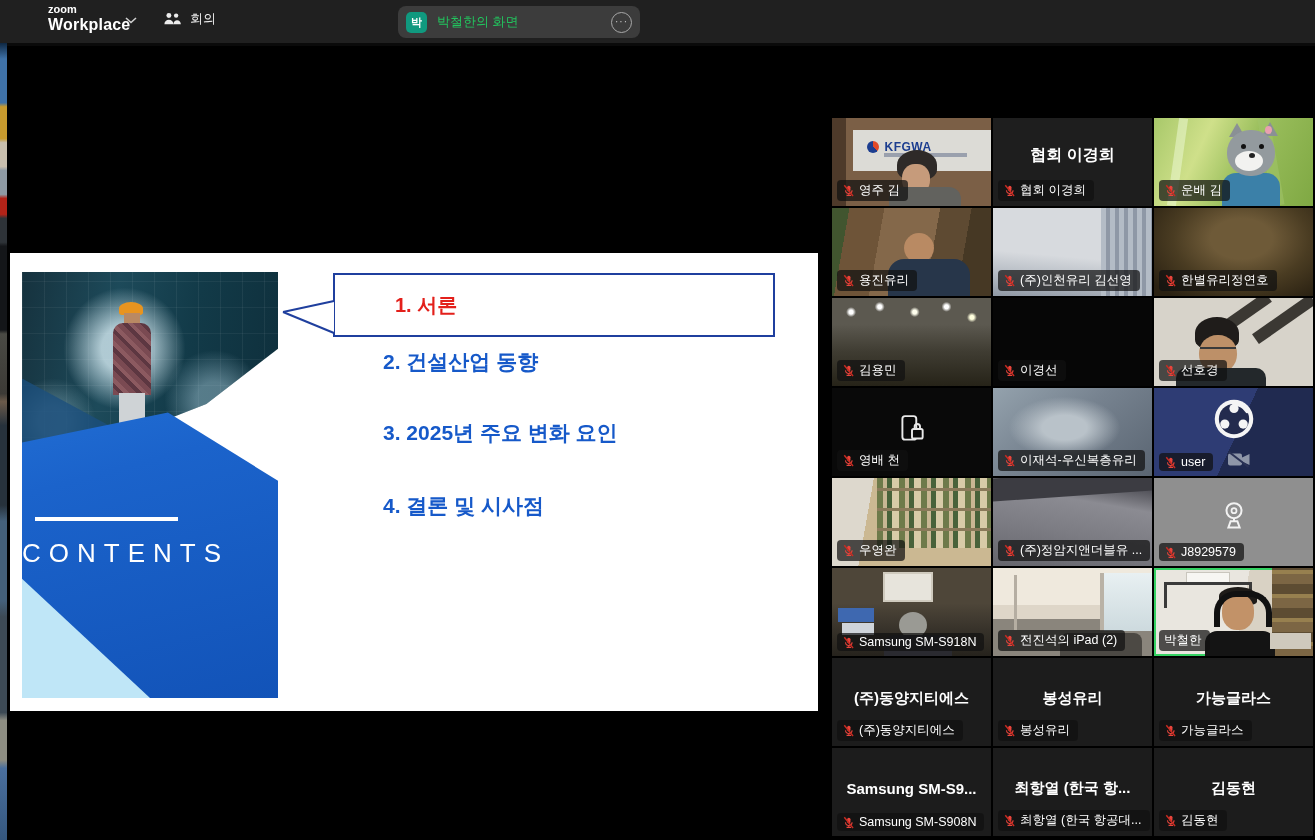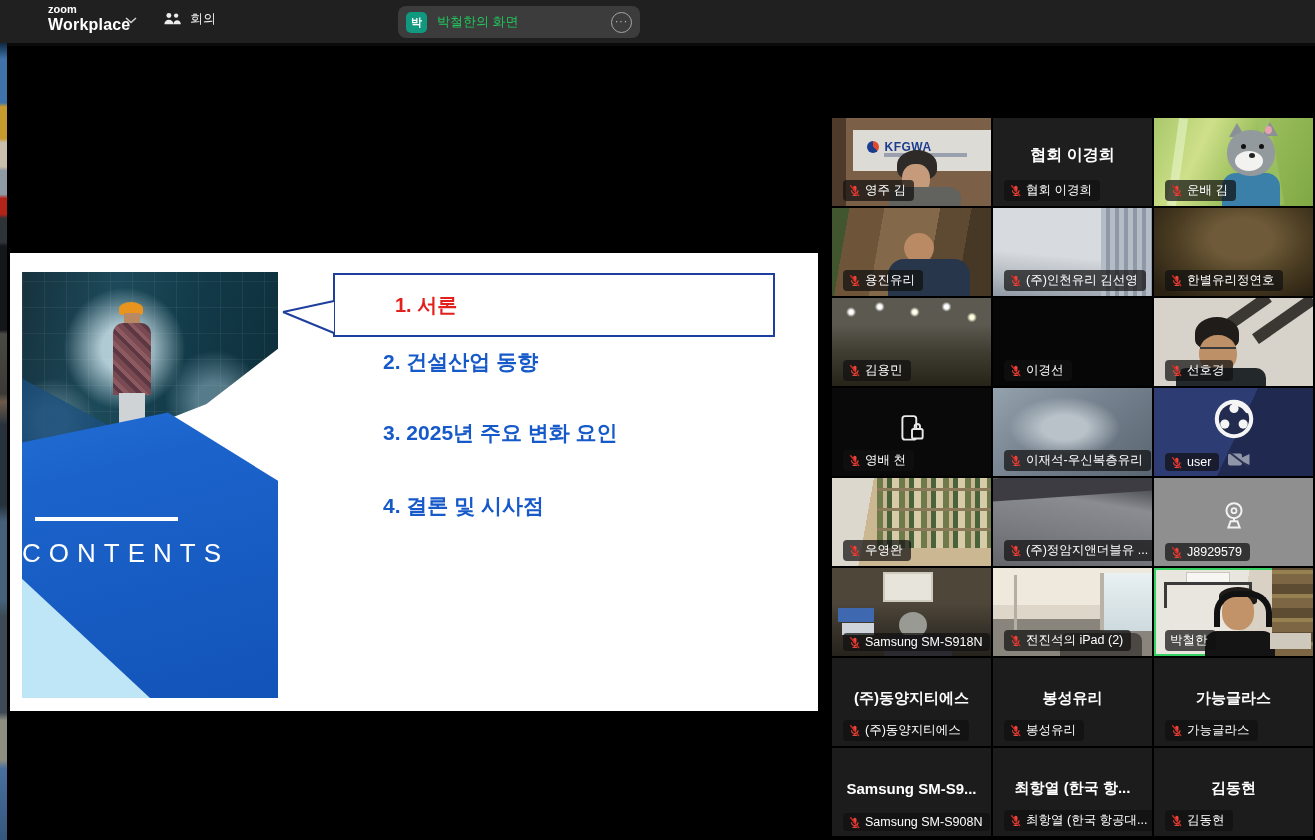--- a/index.html
+++ b/index.html
@@ -60,21 +60,21 @@
   #callout-tail{position:absolute;left:271px;top:46px;width:54px;height:36px;overflow:visible;}
   .slide-item{position:absolute;left:373px;font-size:21px;font-weight:bold;color:#1659c9;white-space:nowrap;}
   #item2{top:95px;} #item3{top:166px;} #item4{top:239px;}
 
   
   #grid{position:absolute;left:832px;top:118px;width:481px;height:718px;display:grid;
         grid-template-columns:repeat(3,1fr);grid-auto-rows:88px;gap:2px;}
   .tile{position:relative;overflow:hidden;background:#1c1c1c;}
   .tile.active{outline:2px solid #35d263;outline-offset:-2px;}
   .scene{position:absolute;inset:0;}
-  .nameplate{position:absolute;left:11px;bottom:5px;max-width:94%;display:flex;align-items:center;gap:4px;
+  .nameplate{position:absolute;left:5px;bottom:5px;max-width:94%;display:flex;align-items:center;gap:4px;
     background:rgba(16,16,16,.72);border-radius:4px;padding:2px 8px 2px 5px;font-size:12.5px;color:#fff;
     white-space:nowrap;overflow:hidden;z-index:3;}
   .mic{width:13px;height:13px;flex:0 0 auto;}
   .center-name{position:absolute;inset:0;display:flex;align-items:center;justify-content:center;
     font-size:15px;font-weight:bold;color:#fff;z-index:2;padding-bottom:8px;text-align:center;}
   .t1 .center-name{font-size:16px;padding-bottom:14px;}
   .shape{position:absolute;}
 
   
   .t0{background:#7b5f46;}

